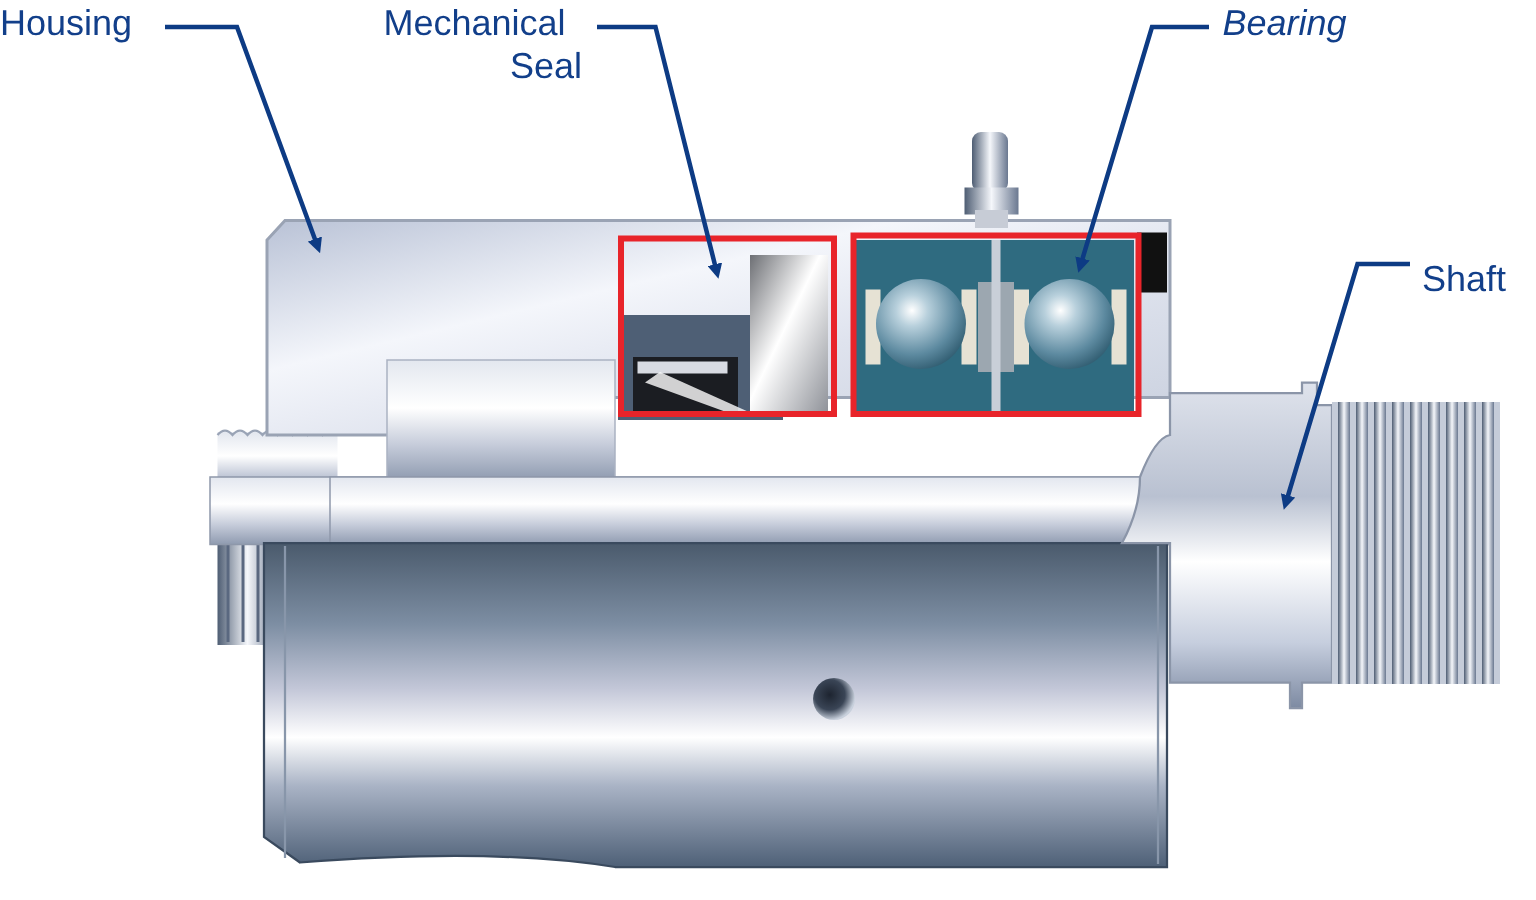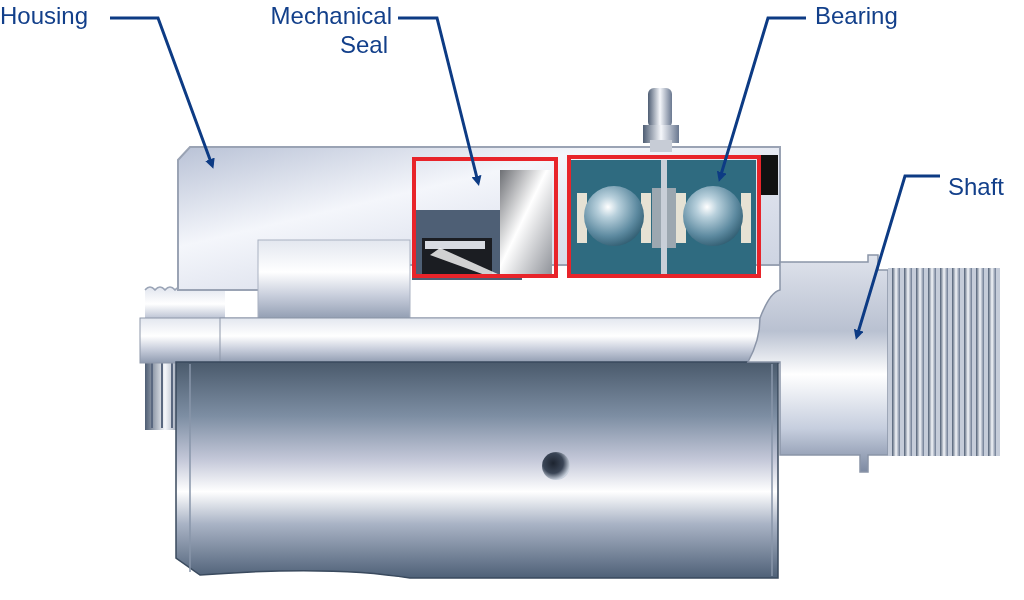--- a/index.html
+++ b/index.html
@@ -140,18 +140,18 @@
         <path d="M0 0 L10 5 L0 10 Z" fill="#0d3b84"></path>
       </marker>
     </defs>
     <polyline points="110,18 158,18 212,165" fill="none" stroke="#0d3b84" stroke-width="3" marker-end="url(#arrow)"></polyline>
     <polyline points="398,18 437,18 478,182" fill="none" stroke="#0d3b84" stroke-width="3" marker-end="url(#arrow)"></polyline>
     <polyline points="806,18 768,18 720,178" fill="none" stroke="#0d3b84" stroke-width="3" marker-end="url(#arrow)"></polyline>
     <polyline points="940,176 905,176 857,336" fill="none" stroke="#0d3b84" stroke-width="3" marker-end="url(#arrow)"></polyline>
   </svg>
 
   <div class="lbl" style="left:0px; top:2px;">Housing</div>
-  <div class="lbl lbl-right" style="left:252px; top:2px; width:140px;">Mechanical</div>
+  <div class="lbl lbl-right" style="left:237px; top:2px; width:140px;">Mechanical</div>
   <div class="lbl lbl-right" style="left:248px; top:31px; width:140px;text-align:right;">Seal</div>
-  <div class="lbl" style="left:815px; top:2px;">Bearing</div>
+  <div class="lbl" style="left:815px; top:2px;font-style:italic;">Bearing</div>
   <div class="lbl" style="left:948px; top:173px;">Shaft</div>
 
 </div>
 
 </body></html>

